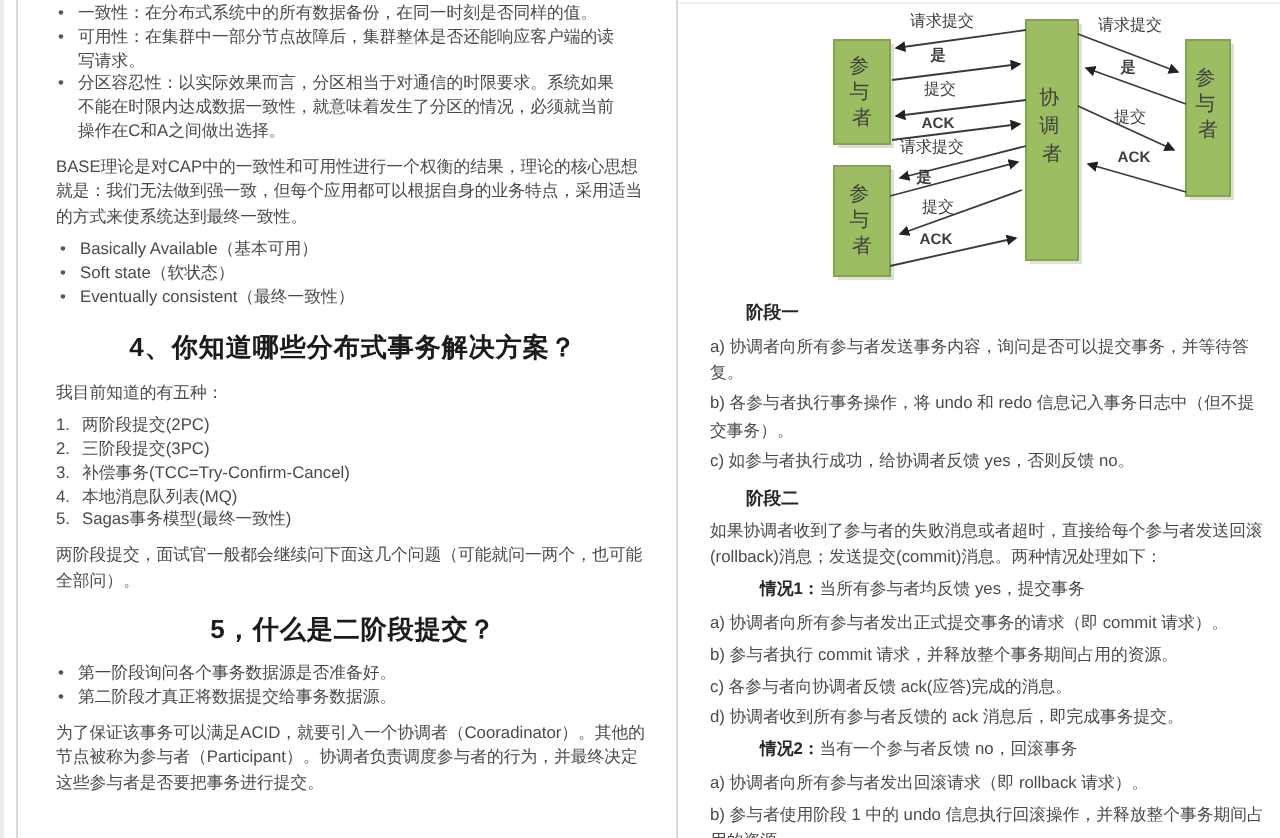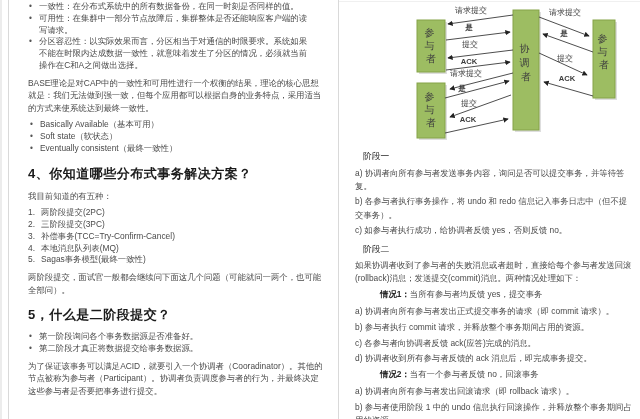--- a/index.html
+++ b/index.html
@@ -11,35 +11,35 @@
   .page-border-left{position:absolute;top:0;bottom:0;left:8px;width:1px;background:#d9d9d9;}
   .page-divider{position:absolute;top:0;bottom:0;left:338px;width:1px;background:#d9d9d9;}
   .page-top-line{position:absolute;top:1px;left:339px;right:0;height:1px;background:#f0f0f0;}
 
   .page-left{position:absolute;left:28px;top:1px;width:297px;}
   .page-right{position:absolute;left:340px;top:0;width:300px;}
   .rtext{padding:0 8px 0 15px;}
 
   p{margin:0 0 5px 0;font-size:8.4px;line-height:12.5px;}
   .blabel{font-weight:bold;color:#262626;font-size:8.8px;margin:6px 0 4px 0;}
-  h2{font-size:13px;font-weight:bold;color:#1b1b1b;margin:10px 0 7px 0;letter-spacing:0.5px;}
+  h2{font-size:13px;font-weight:bold;color:#1b1b1b;margin:10px 0 7px 0;letter-spacing:0.5px;text-align:center;}
 
   ul,ol{margin:0 11px 5px 0;padding:0;list-style:none;}
   li{position:relative;font-size:8.4px;line-height:11.8px;padding-left:11px;}
   ul li::before{content:"•";position:absolute;left:1px;top:0;color:#555;}
   ol.num{counter-reset:n;}
   ol.num li{counter-increment:n;padding-left:13px;}
   ol.num li::before{content:counter(n) ".";position:absolute;left:0;top:0;color:#4a4a4a;}
   ul.sub{margin-left:1px;}
 
   .diagram{display:block;width:300px;height:145px;}
   .item{margin:0 0 2.5px 0;line-height:13.2px;}
   .case-line{margin:3px 0 3.5px 0;}
   .case-line b{color:#262626;margin-left:25px;}
-  .phase-title{font-weight:normal;color:#262626;font-size:8.8px;margin:5px 0 4px 8px;}
+  .phase-title{font-weight:bold;color:#262626;font-size:8.8px;margin:5px 0 4px 18px;}
 
   svg text{fill:#3c3c3c;}
   .msg-label{font-size:8px;}
   .msg-red{font-size:7.6px;font-weight:bold;}
   .box-char{font-size:10px;fill:#3f3f3f;}
   .arrow{stroke:#3a3a3a;stroke-width:0.9;}
 </style>
 </head>
 <body>
 

